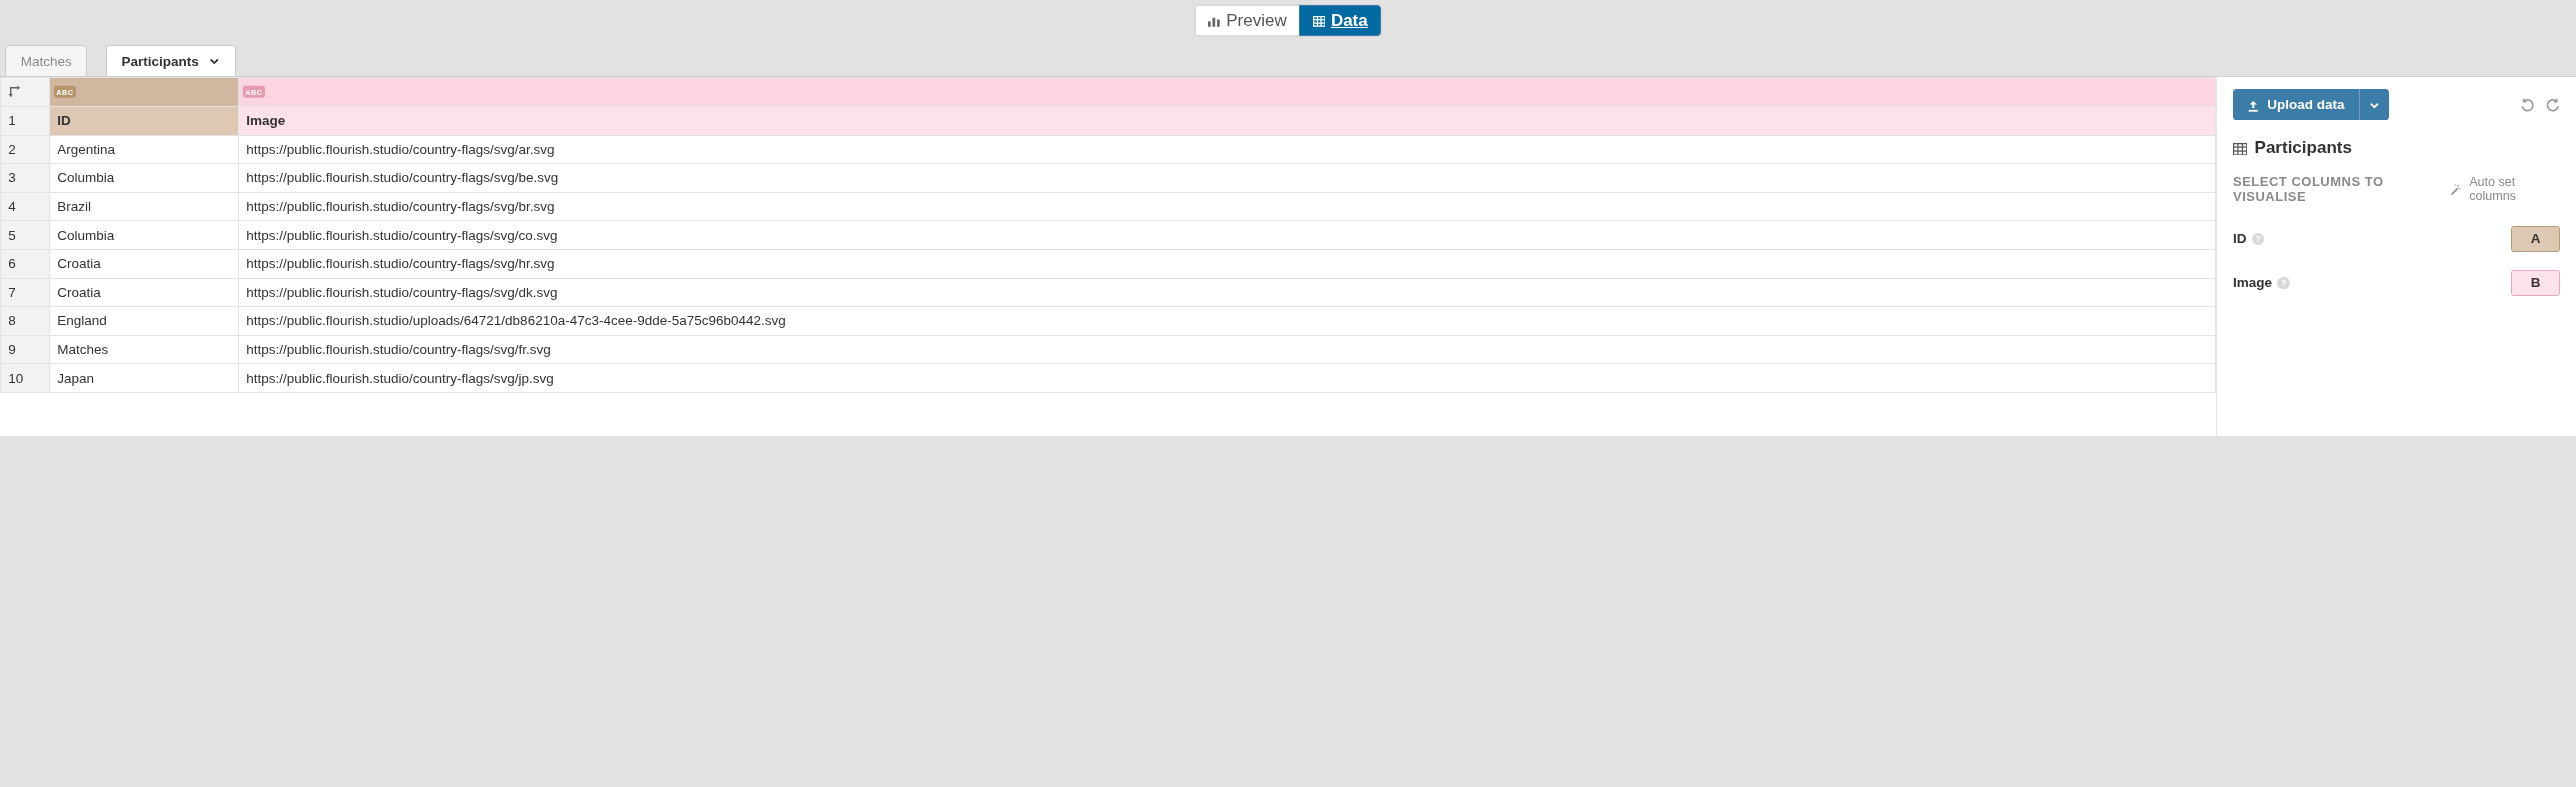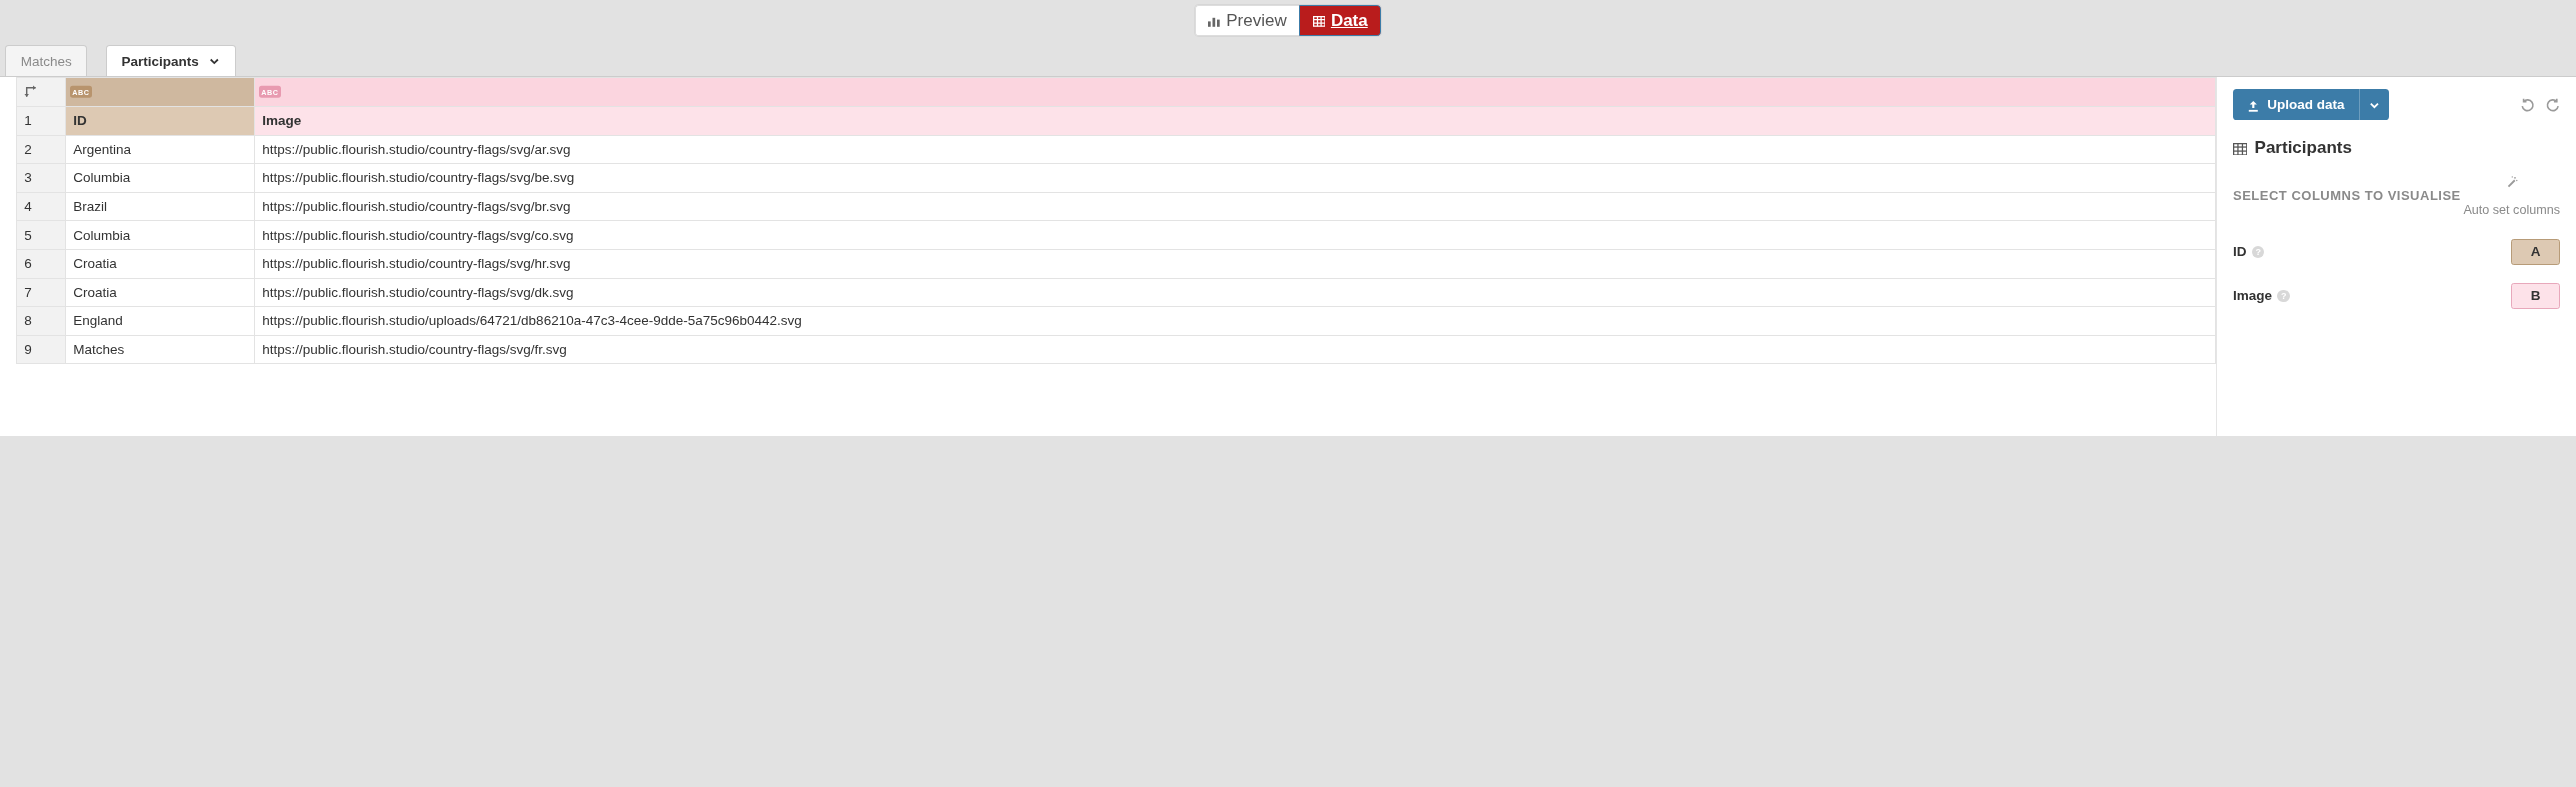--- a/index.html
+++ b/index.html
@@ -37,21 +37,21 @@
   }
   .seg .preview {
     background: #fff;
     color: #555;
     border: 0.9px solid #ddd;
     border-right: none;
     border-top-left-radius: 3.6px;
     border-bottom-left-radius: 3.6px;
   }
   .seg .data {
-    background: #b91c1c;
+    background: #0369a1;
     color: #fff;
     border: 0.9px solid #3c7ca8;
     font-weight: 600;
     border-top-right-radius: 3.6px;
     border-bottom-right-radius: 3.6px;
     text-decoration: underline;
   }
 
   
   .sheet-tabs {
@@ -82,21 +82,21 @@
   }
   .sheet-tab .chev svg { display: block; }
 
   
   .workspace {
     display: flex;
     background: #fff;
     border-top: 0.9px solid #ccc;
     min-height: 360px;
   }
-  .grid-area { flex: 1 1 auto; overflow: hidden; margin-left: 16px; }
+  .grid-area { flex: 1 1 auto; overflow: hidden; }
   .side-area {
     width: 360px;
     flex: 0 0 360px;
     border-left: 0.9px solid #e5e5e5;
     padding: 12.6px 16px 16px 16px;
     background: #fff;
   }
 
   
   table.sheet {
@@ -234,23 +234,22 @@
     font-size: 13px;
     font-weight: 700;
     letter-spacing: 0.5px;
     color: #8a8a8a;
   }
   .sel-row .auto {
     font-size: 12.6px;
     color: #8a8a8a;
     display: inline-flex;
     align-items: center;
-    gap: 15px;
-    cursor: pointer;
-    flex-direction: column;
+    gap: 8px;
+    cursor: pointer;
   }
 
   .bind-row {
     display: flex;
     align-items: center;
     justify-content: space-between;
     padding: 9px 0;
   }
   .bind-row .bind-label {
     font-weight: 700;
@@ -391,20 +390,25 @@
         </tr>
         <tr>
           <td class="rownum">8</td>
           <td class="cellA">England</td>
           <td class="cellB">https://public.flourish.studio/uploads/64721/db86210a-47c3-4cee-9dde-5a75c96b0442.svg</td>
         </tr>
         <tr>
           <td class="rownum">9</td>
           <td class="cellA">Matches</td>
           <td class="cellB">https://public.flourish.studio/country-flags/svg/fr.svg</td>
+        </tr>
+        <tr>
+          <td class="rownum">10</td>
+          <td class="cellA">Japan</td>
+          <td class="cellB">https://public.flourish.studio/country-flags/svg/jp.svg</td>
         </tr>
       </tbody>
     </table>
   </div>
 
   <div class="side-area">
 
     <div class="upload-row">
       <button class="btn-upload">
         <span>

